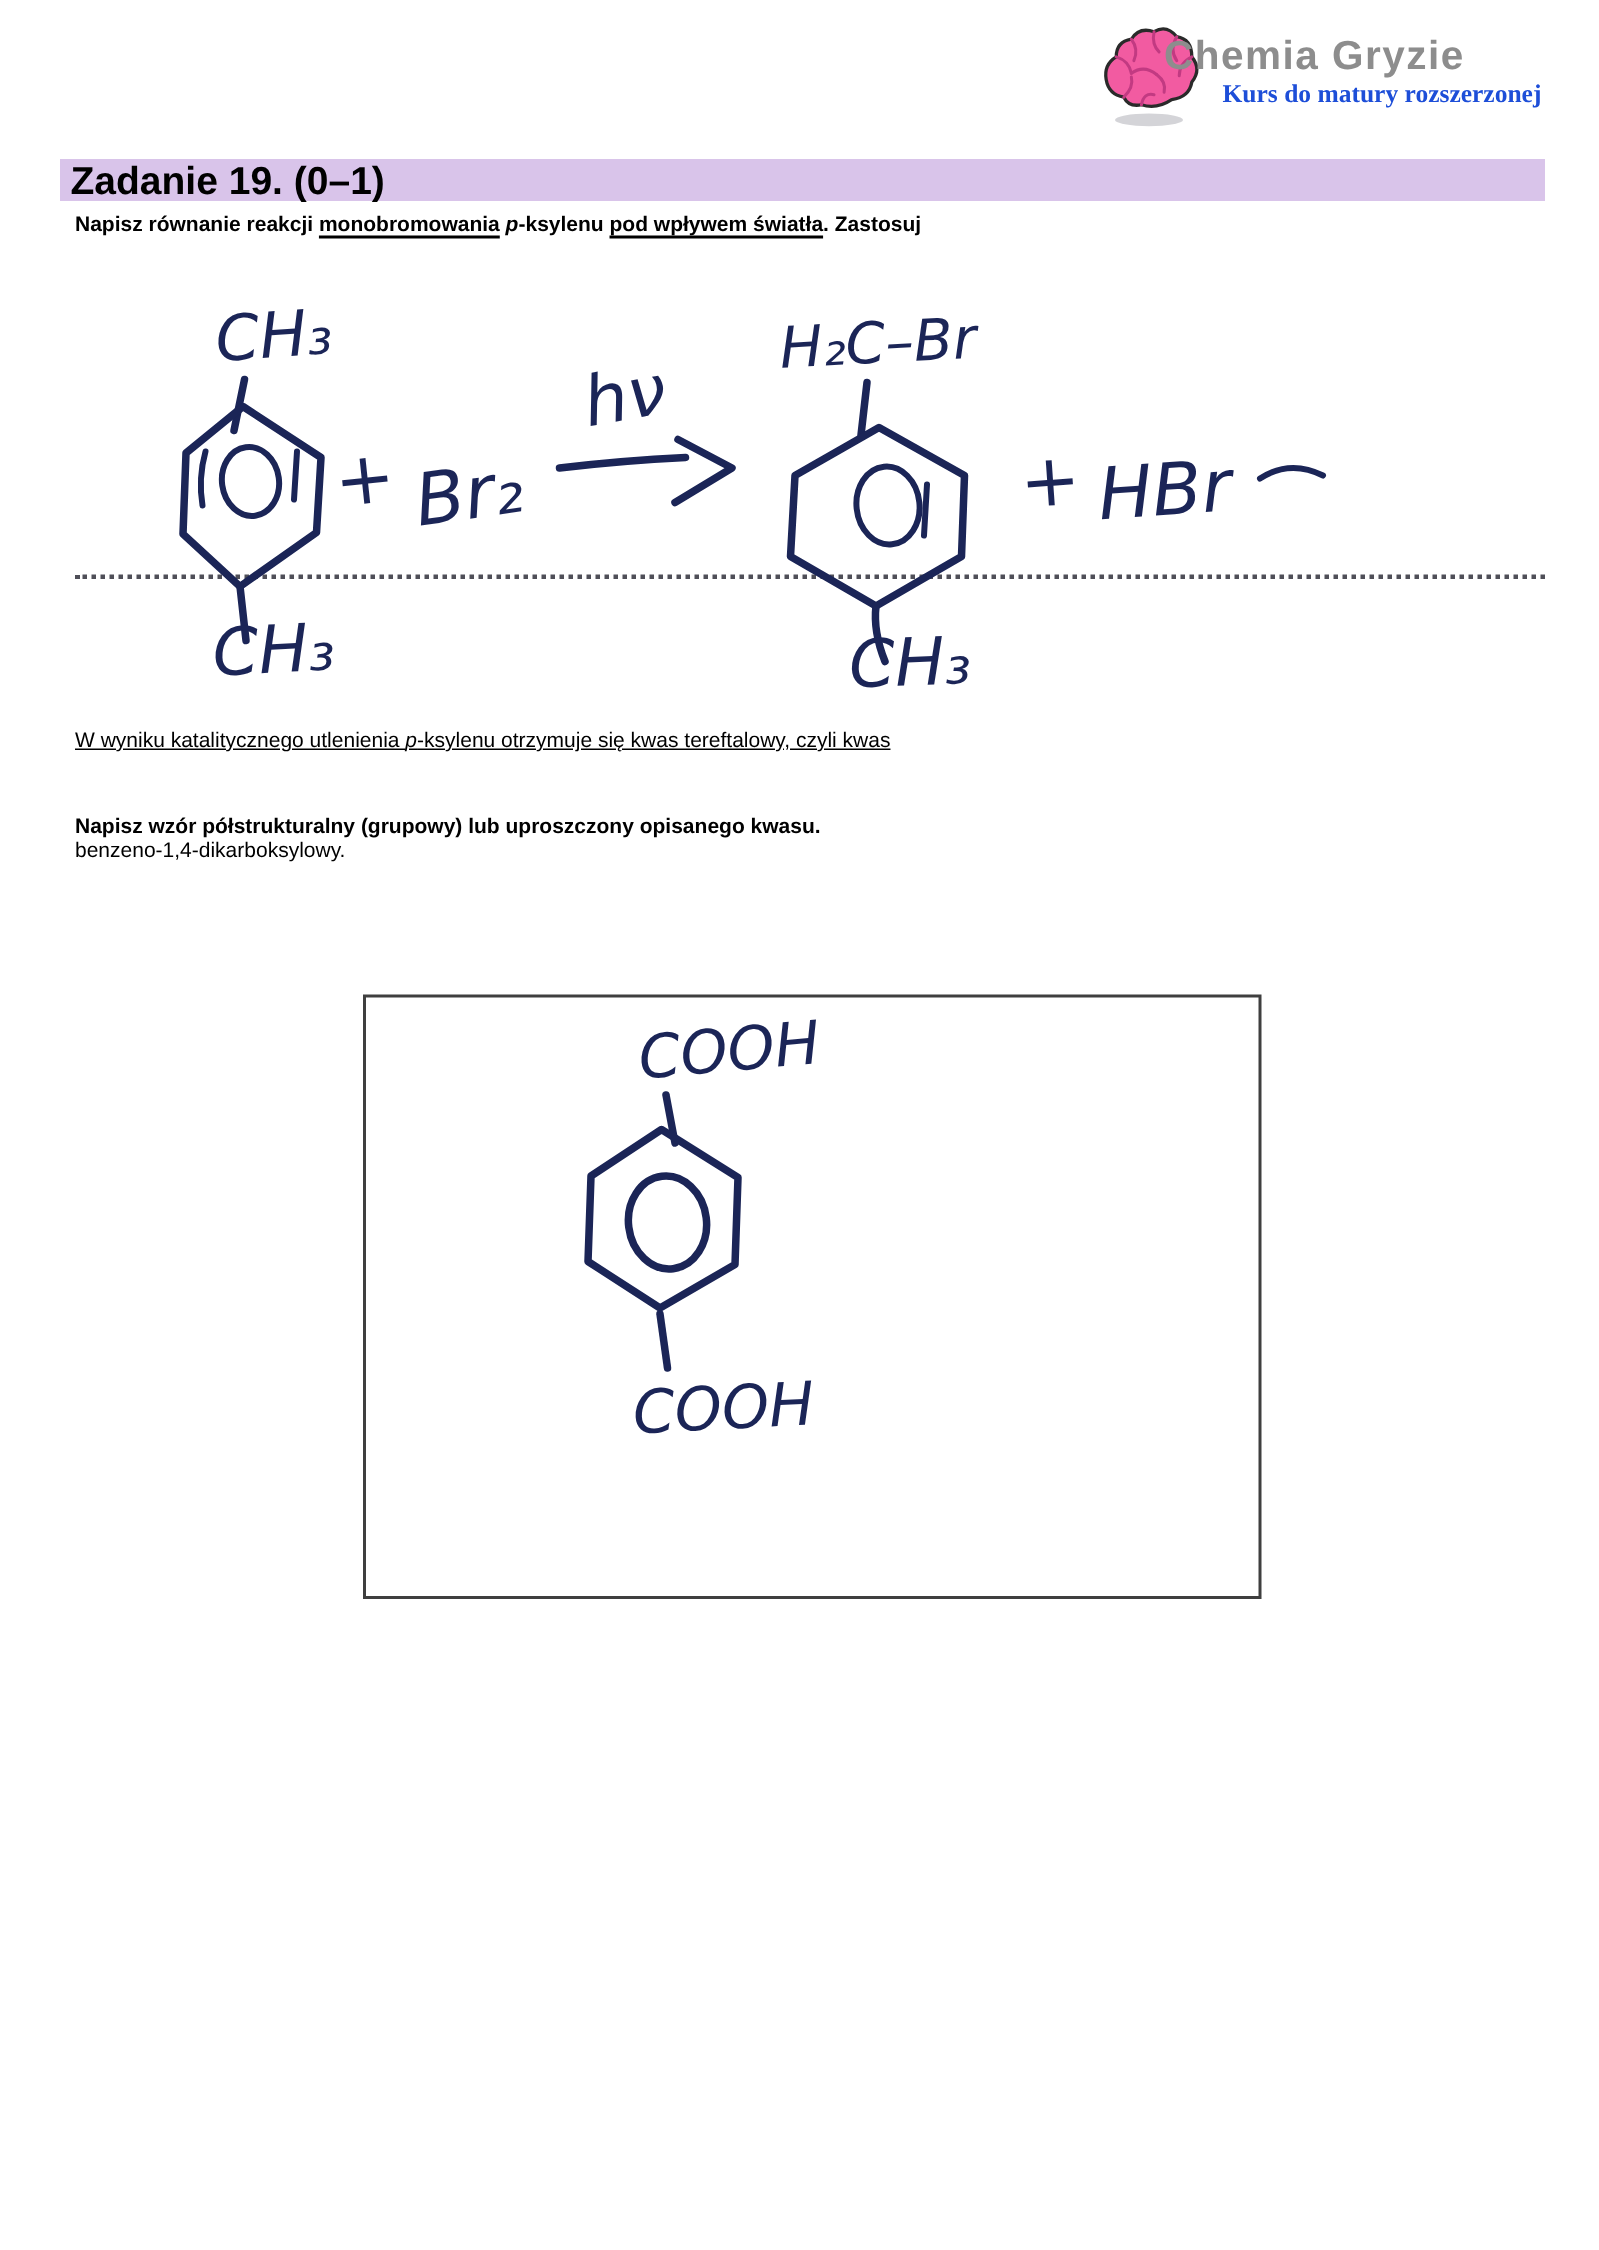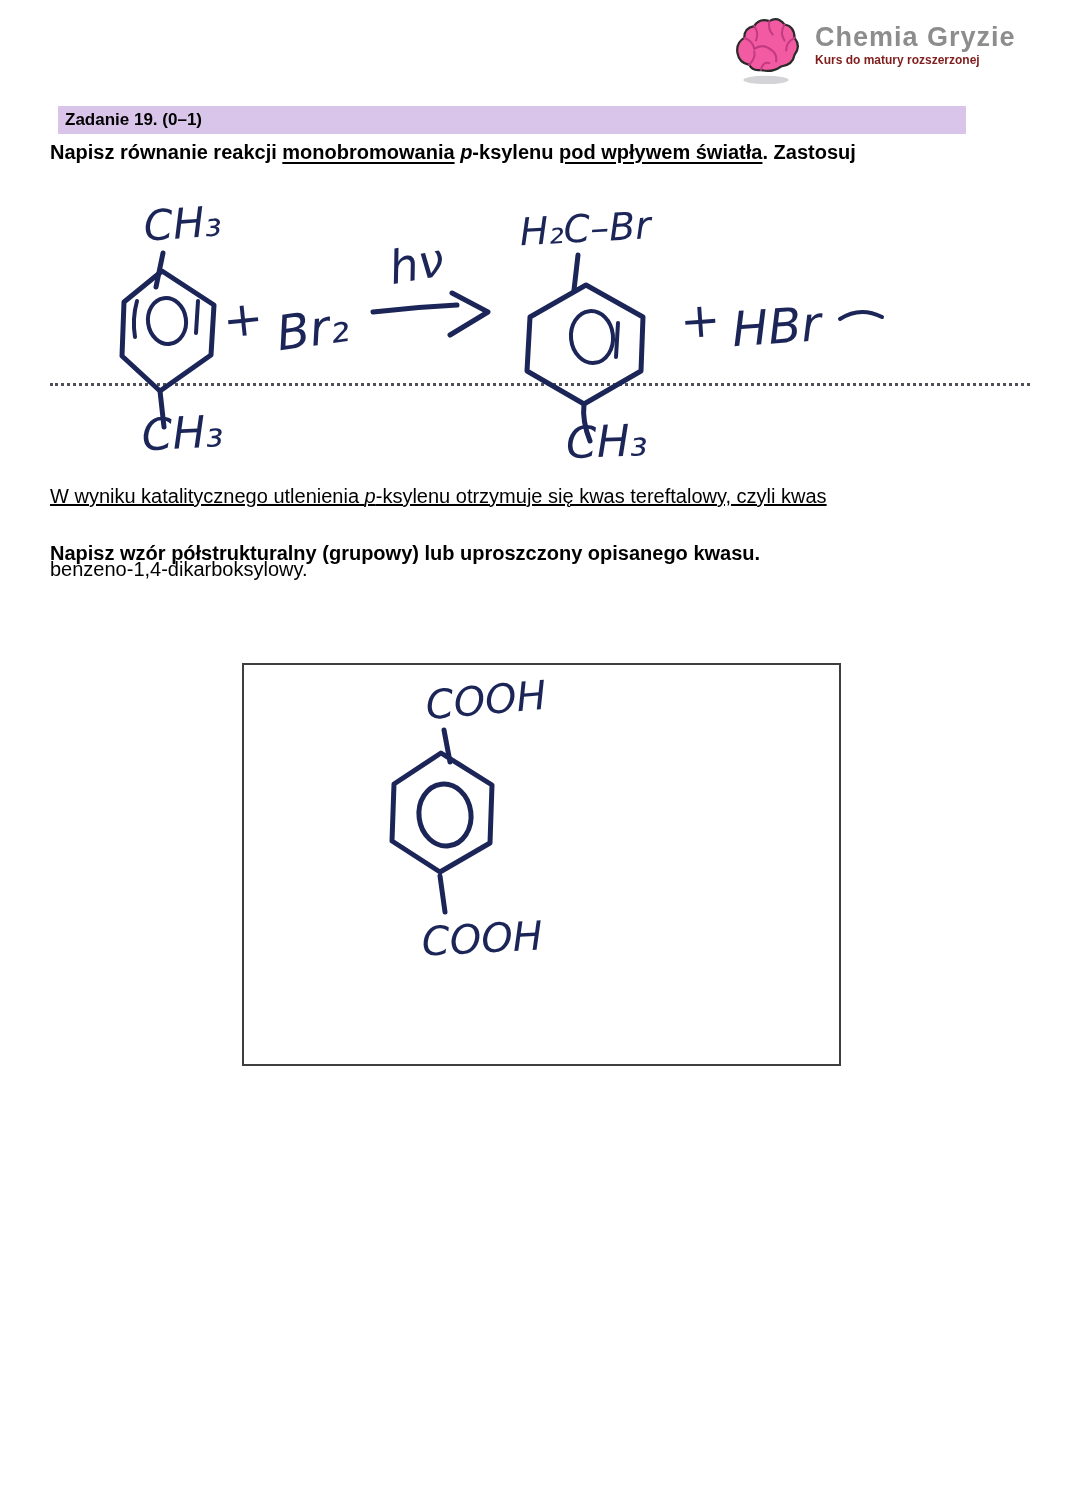--- a/index.html
+++ b/index.html
@@ -2,31 +2,31 @@
 <html><head>
 <meta charset="utf-8">
 <style>
   html,body{margin:0;padding:0;background:#fff;}
   .page{
     position:relative;width:1066px;height:1500px;background:#ffffff;
     font-family:"Liberation Sans", sans-serif;color:#000;overflow:hidden;
   }
   
   .logo-brain{position:absolute;left:724px;top:6px;width:84px;height:84px;}
-  .brand{position:absolute;left:815px;top:22px;font-size:27px;font-weight:bold;
+  .brand{position:absolute;left:776px;top:22px;font-size:27px;font-weight:bold;
     color:#8d8d8d;letter-spacing:1px;white-space:nowrap;}
-  .tagline{position:absolute;left:815px;top:53px;font-size:12px;font-weight:bold;
-    color:#7f1d1d;white-space:nowrap;}
+  .tagline{position:absolute;left:815px;top:53px;font-size:17px;font-weight:bold;
+    color:#1d4ed8;white-space:nowrap;font-family:Liberation Serif, serif;}
   
-  .task-bar{position:absolute;left:58px;width:908px;height:28px;background:#d9c4ea;
-    font-size:17px;font-weight:bold;line-height:28px;padding-left:7px;box-sizing:border-box;}
+  .task-bar{position:absolute;left:40px;width:990px;height:28px;background:#d9c4ea;
+    font-size:26px;font-weight:bold;line-height:28px;padding-left:7px;box-sizing:border-box;}
   .bar19{top:106px;}
   .bar20{top:450px;}
   
-  .body-line{position:absolute;left:50px;font-size:20px;white-space:nowrap;}
+  .body-line{position:absolute;left:50px;font-size:14px;white-space:nowrap;}
   .bold{font-weight:bold;}
   .u{text-decoration:underline;text-decoration-thickness:2px;text-underline-offset:3px;}
   .i{font-style:italic;}
   .p19-l1{top:141px;}
   .p19-l2{top:172px;}
   .p20-l1{top:485px;text-decoration:underline;}
   .p20-l2{top:518px;margin-top:40px;}
   .instr{top:542px;}
   
   .dotted-line{position:absolute;left:50px;top:383px;width:980px;height:0;

